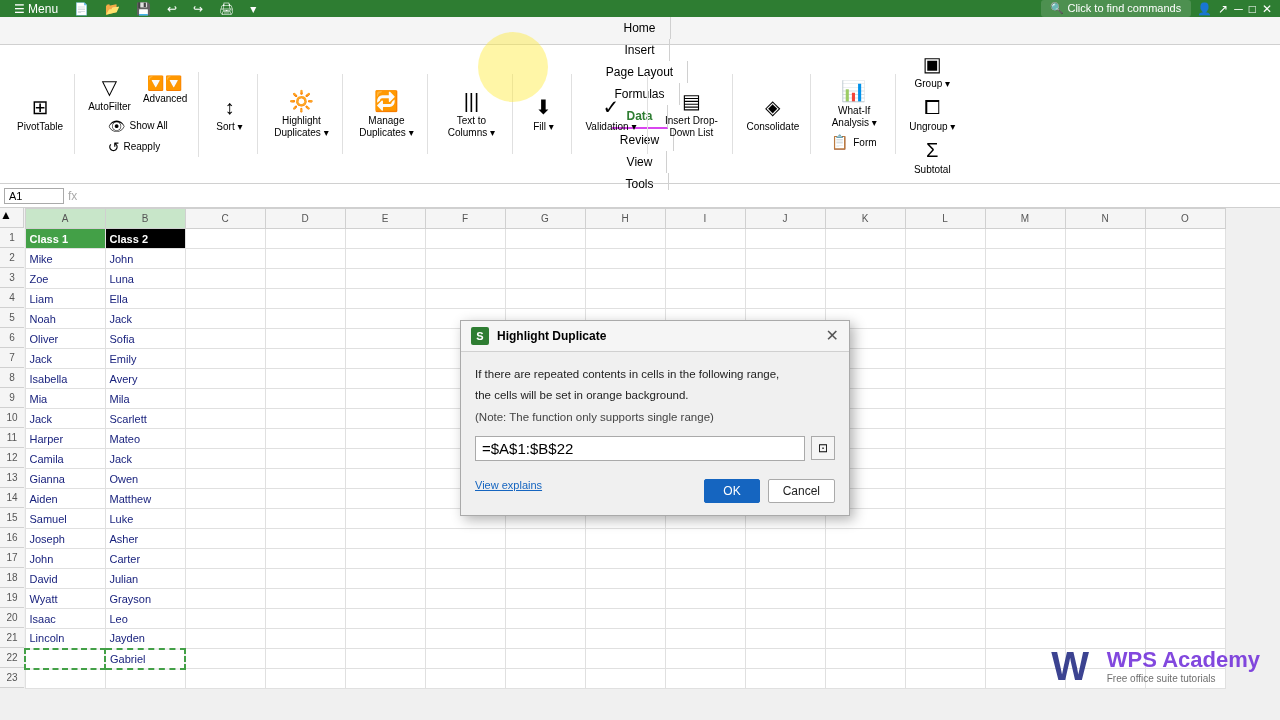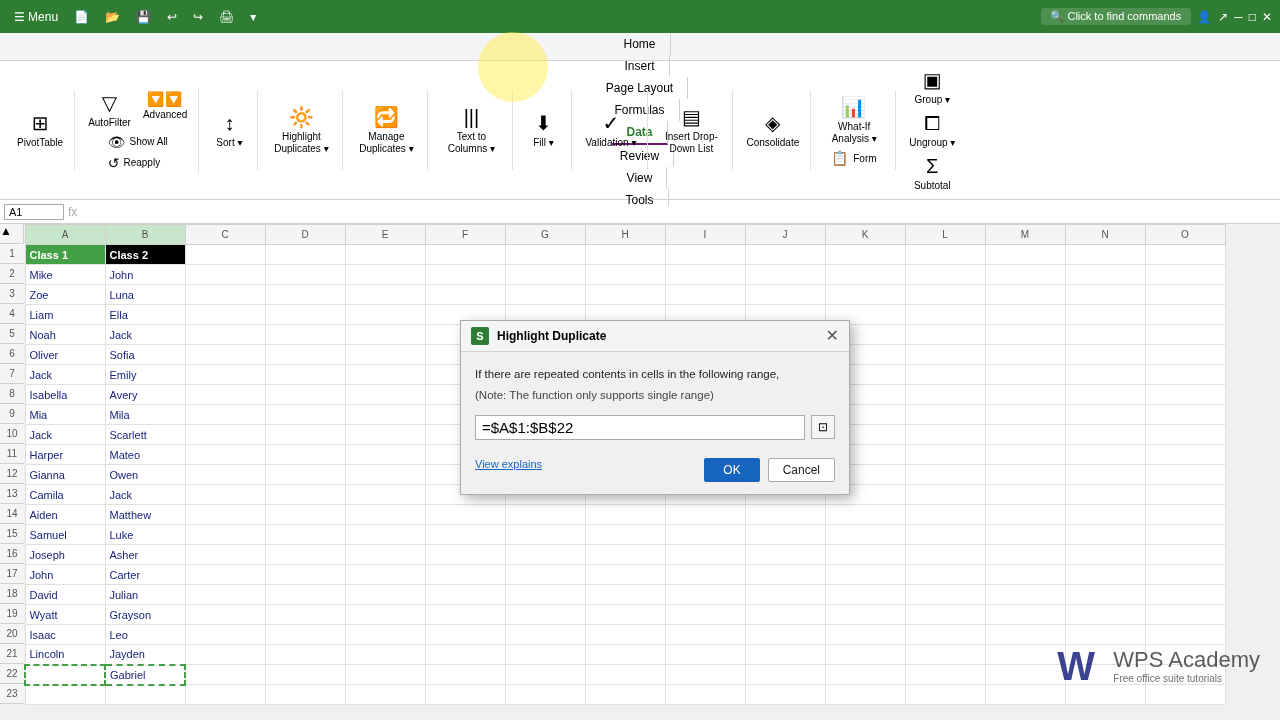--- a/index.html
+++ b/index.html
@@ -1,21 +1,21 @@
 <!DOCTYPE html>
 <html><head>
   <meta charset="utf-8">
   <style>
     * { box-sizing: border-box; margin: 0; padding: 0; }
     body { font-family: 'Segoe UI', Arial, sans-serif; font-size: 12px; background: #f0f0f0; overflow: hidden; width: 1280px; height: 720px; }
 
     
     .title-bar {
       background: #2e7d32;
-      height: 33px;
+      height: 17px;
       display: flex;
       align-items: center;
       padding: 0 8px;
       color: white;
     }
     .title-bar-menu { display: flex; align-items: center; gap: 4px; font-size: 12px; }
     .title-bar-menu span { cursor: pointer; padding: 2px 6px; }
     .title-bar-right { margin-left: auto; display: flex; align-items: center; gap: 6px; }
     .title-bar-right span { cursor: pointer; font-size: 12px; }
 
@@ -32,21 +32,21 @@
       padding: 4px 14px;
       font-size: 12px;
       cursor: pointer;
       height: 100%;
       display: flex;
       align-items: center;
       border-right: 1px solid #d0d0d0;
     }
     .tab.active {
       background: white;
-      border-bottom: 2px solid #701a75;
+      border-bottom: 2px solid #d946ef;
       color: #2e7d32;
       font-weight: 600;
     }
 
     
     .ribbon {
       background: white;
       border-bottom: 1px solid #d0d0d0;
       display: flex;
       align-items: center;
@@ -290,21 +290,21 @@
       right: 20px;
       display: flex;
       align-items: center;
       gap: 10px;
       opacity: 0.85;
     }
     .wps-logo {
       width: 50px;
       height: 50px;
     }
-    .wps-text h2 { font-size: 22px; font-weight: normal; color: #404040; }
+    .wps-text h2 { font-size: 22px; font-weight: bold; color: #6d28d9; }
     .wps-text p { font-size: 10px; color: #555; }
 
     
     .highlight-circle {
       position: absolute;
       top: 32px;
       left: 478px;
       width: 70px;
       height: 70px;
       border-radius: 50%;
@@ -699,39 +699,39 @@
             <td></td>
             <td></td>
             <td></td>
             <td></td>
             <td></td>
             <td></td>
             <td></td>
             <td></td>
         </tr>
         <tr>
+          <td style="color:#1a237e;">Camila</td>
+          <td style="color:#1a237e;">Jack</td>
+          <td></td>
+            <td></td>
+            <td></td>
+            <td></td>
+            <td></td>
+            <td></td>
+            <td></td>
+            <td></td>
+            <td></td>
+            <td></td>
+            <td></td>
+            <td></td>
+            <td></td>
+        </tr>
+        <tr>
           <td style="color:#1a237e;">Gianna</td>
           <td style="color:#1a237e;">Owen</td>
-          <td></td>
-            <td></td>
-            <td></td>
-            <td></td>
-            <td></td>
-            <td></td>
-            <td></td>
-            <td></td>
-            <td></td>
-            <td></td>
-            <td></td>
-            <td></td>
-            <td></td>
-        </tr>
-        <tr>
-          <td style="color:#1a237e;">Camila</td>
-          <td style="color:#1a237e;">Jack</td>
           <td></td>
             <td></td>
             <td></td>
             <td></td>
             <td></td>
             <td></td>
             <td></td>
             <td></td>
             <td></td>
             <td></td>
@@ -920,20 +920,21 @@
   <div class="dialog">
 
     <div class="dialog-title-bar">
       <div class="dialog-icon">S</div>
       <span>Highlight Duplicate</span>
       <button class="dialog-close">✕</button>
     </div>
 
     <div class="dialog-body">
       <p>If there are repeated contents in cells in the following range,</p>
+      <p>the cells will be set in orange background.</p>
       <p class="note">(Note: The function only supports single range)</p>
       <div class="dialog-range-row">
         <input class="dialog-range-input" value="=$A$1:$B$22" style="">
         <button class="dialog-range-btn">⊡</button>
       </div>
     </div>
 
     <div class="dialog-footer">
       <button class="view-explains">View explains</button>
       <div class="dialog-actions">

